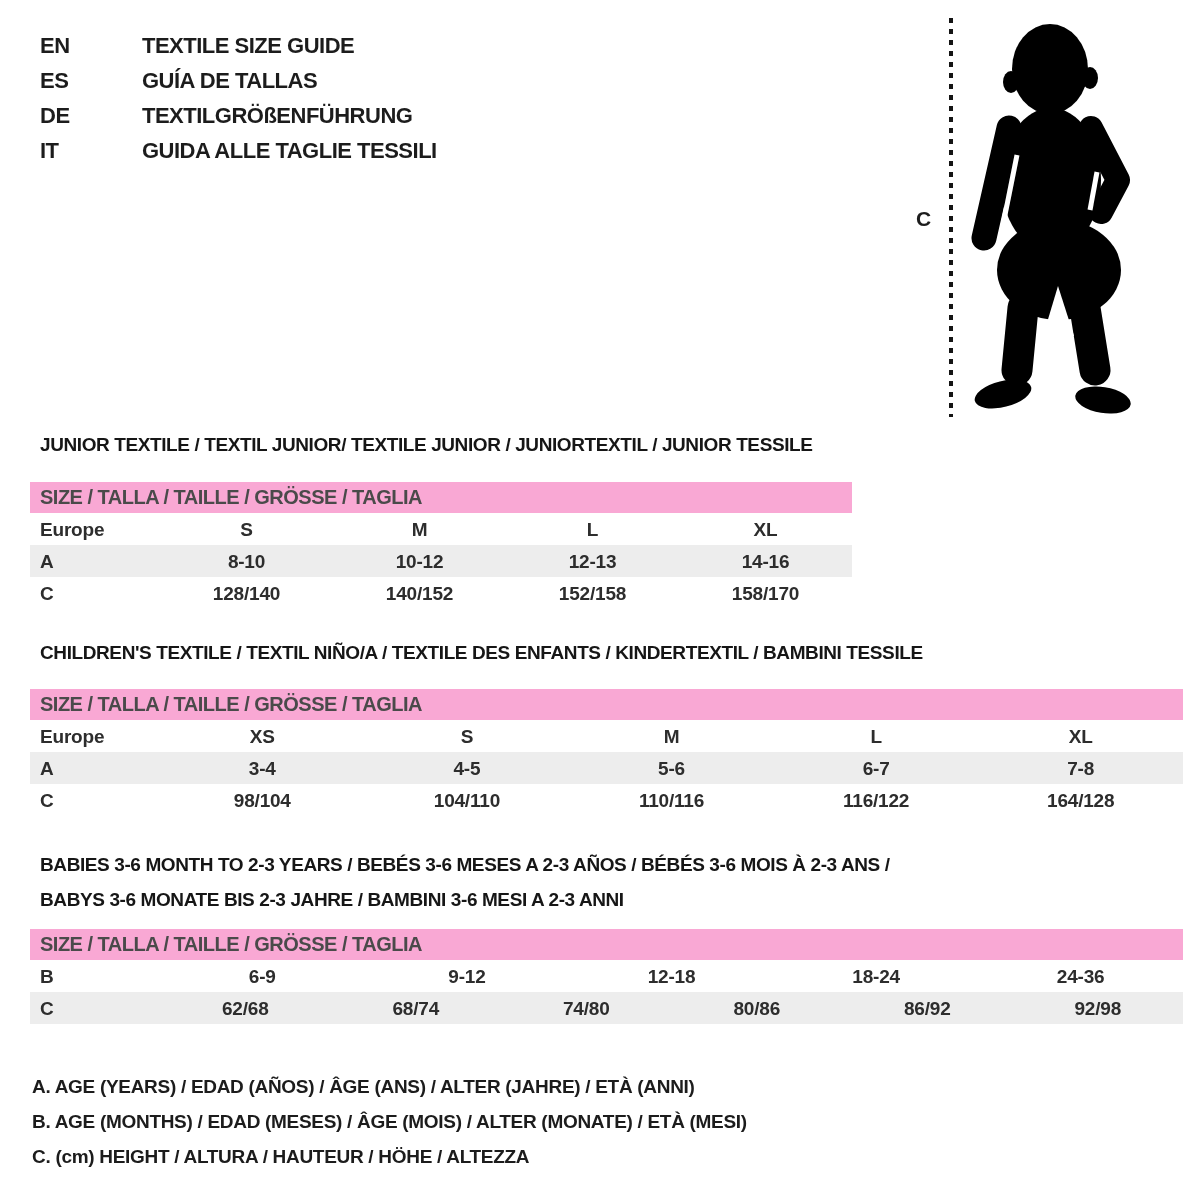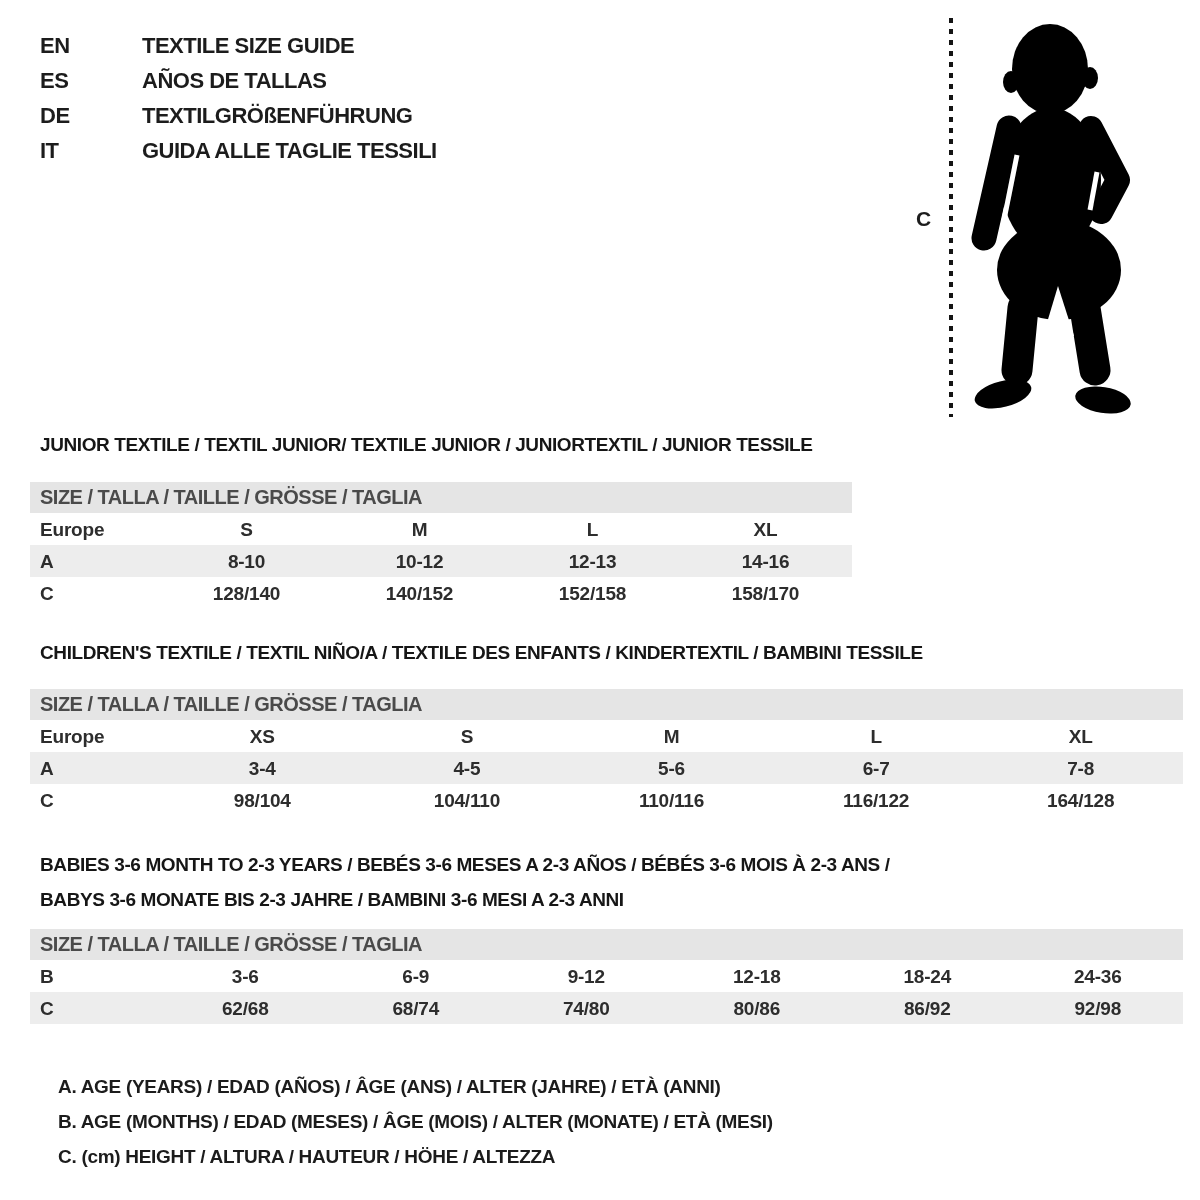--- a/index.html
+++ b/index.html
@@ -20,49 +20,49 @@
   .heading{font-weight:700;font-size:19px;letter-spacing:-0.4px;white-space:nowrap;color:#161616;}
   #junior-heading{left:40px;top:434px;}
   #children-heading{left:40px;top:642px;}
   #babies-heading{left:40px;top:847px;line-height:35px;}
 
   
   .size-table{left:30px;}
   #junior-table{top:482px;width:822px;}
   #children-table{top:689px;width:1153px;}
   #babies-table{top:929px;width:1153px;}
-  .size-bar{height:31px;line-height:31px;background:#e5e5e5;
+  .size-bar{height:31px;line-height:31px;background:#f9a8d4;
     padding-left:10px;font-size:20px;font-weight:700;color:#4a4a4a;letter-spacing:-0.5px;}
   .trow{display:flex;height:32px;line-height:34px;
     font-size:19px;font-weight:700;color:#2d2d2d;letter-spacing:-0.2px;}
   .trow.shaded{background:#ededed;}
   .tlabel{width:130px;padding-left:10px;box-sizing:border-box;}
   .tcell{flex:1;text-align:center;}
 
   
-  #legend{left:58px;top:1069px;line-height:35px;}
+  #legend{left:32px;top:1069px;line-height:35px;}
   .legend-line{font-weight:700;font-size:19px;letter-spacing:-0.3px;white-space:nowrap;}
 
   
   #figure-line{left:949px;top:18px;width:4px;height:399px;
     background:repeating-linear-gradient(180deg,#141414 0 5px,transparent 5px 11px);}
   #figure-label{left:916px;top:207px;font-weight:700;font-size:21px;}
   #baby{left:967px;top:20px;width:166px;height:397px;}
 </style>
 </head>
 <body>
 
 <div class="abs" id="lang-list">
   <div class="lang-row">
     <span class="lang-code">EN</span>
     <span class="lang-title">TEXTILE SIZE GUIDE</span>
   </div>
   <div class="lang-row">
     <span class="lang-code">ES</span>
-    <span class="lang-title">AÑOS DE TALLAS</span>
+    <span class="lang-title">GUÍA DE TALLAS</span>
   </div>
   <div class="lang-row">
     <span class="lang-code">DE</span>
     <span class="lang-title">TEXTILGRÖßENFÜHRUNG</span>
   </div>
   <div class="lang-row">
     <span class="lang-code">IT</span>
     <span class="lang-title">GUIDA ALLE TAGLIE TESSILI</span>
   </div>
 </div>
@@ -146,21 +146,20 @@
 </div>
 
 <div class="abs heading" id="babies-heading">
   <div>BABIES 3-6 MONTH TO 2-3 YEARS / BEBÉS 3-6 MESES A 2-3 AÑOS / BÉBÉS 3-6 MOIS À 2-3 ANS /</div>
   <div>BABYS 3-6 MONATE BIS 2-3 JAHRE / BAMBINI 3-6 MESI A 2-3 ANNI</div>
 </div>
 <div class="abs size-table" id="babies-table">
   <div class="size-bar">SIZE / TALLA / TAILLE / GRÖSSE / TAGLIA</div>
   <div class="trow">
     <div class="tlabel">B</div>
-    <div class="tcell">3-6</div>
     <div class="tcell">6-9</div>
     <div class="tcell">9-12</div>
     <div class="tcell">12-18</div>
     <div class="tcell">18-24</div>
     <div class="tcell">24-36</div>
   </div>
   <div class="trow shaded">
     <div class="tlabel">C</div>
     <div class="tcell">62/68</div>
     <div class="tcell">68/74</div>

